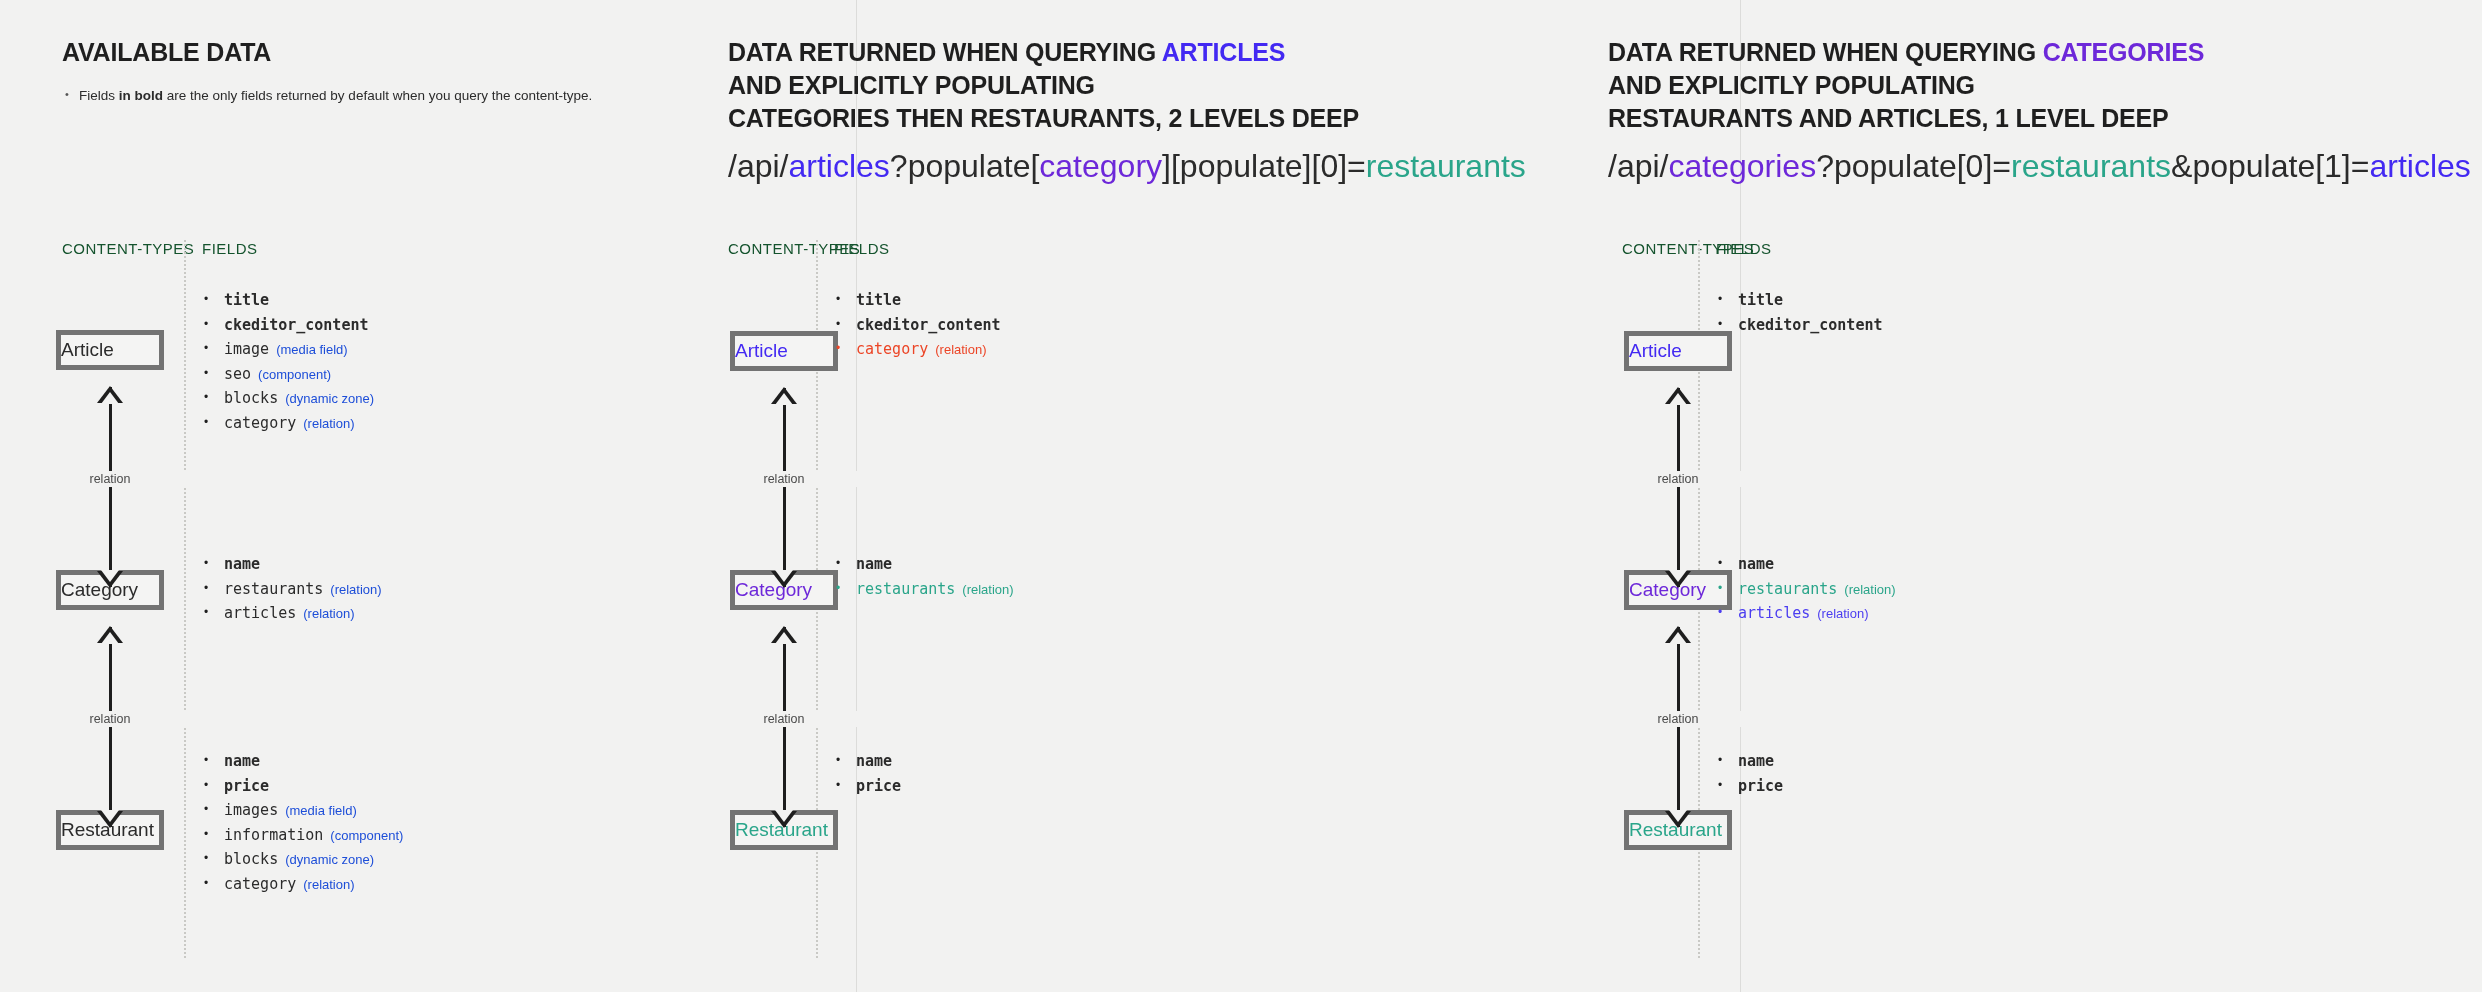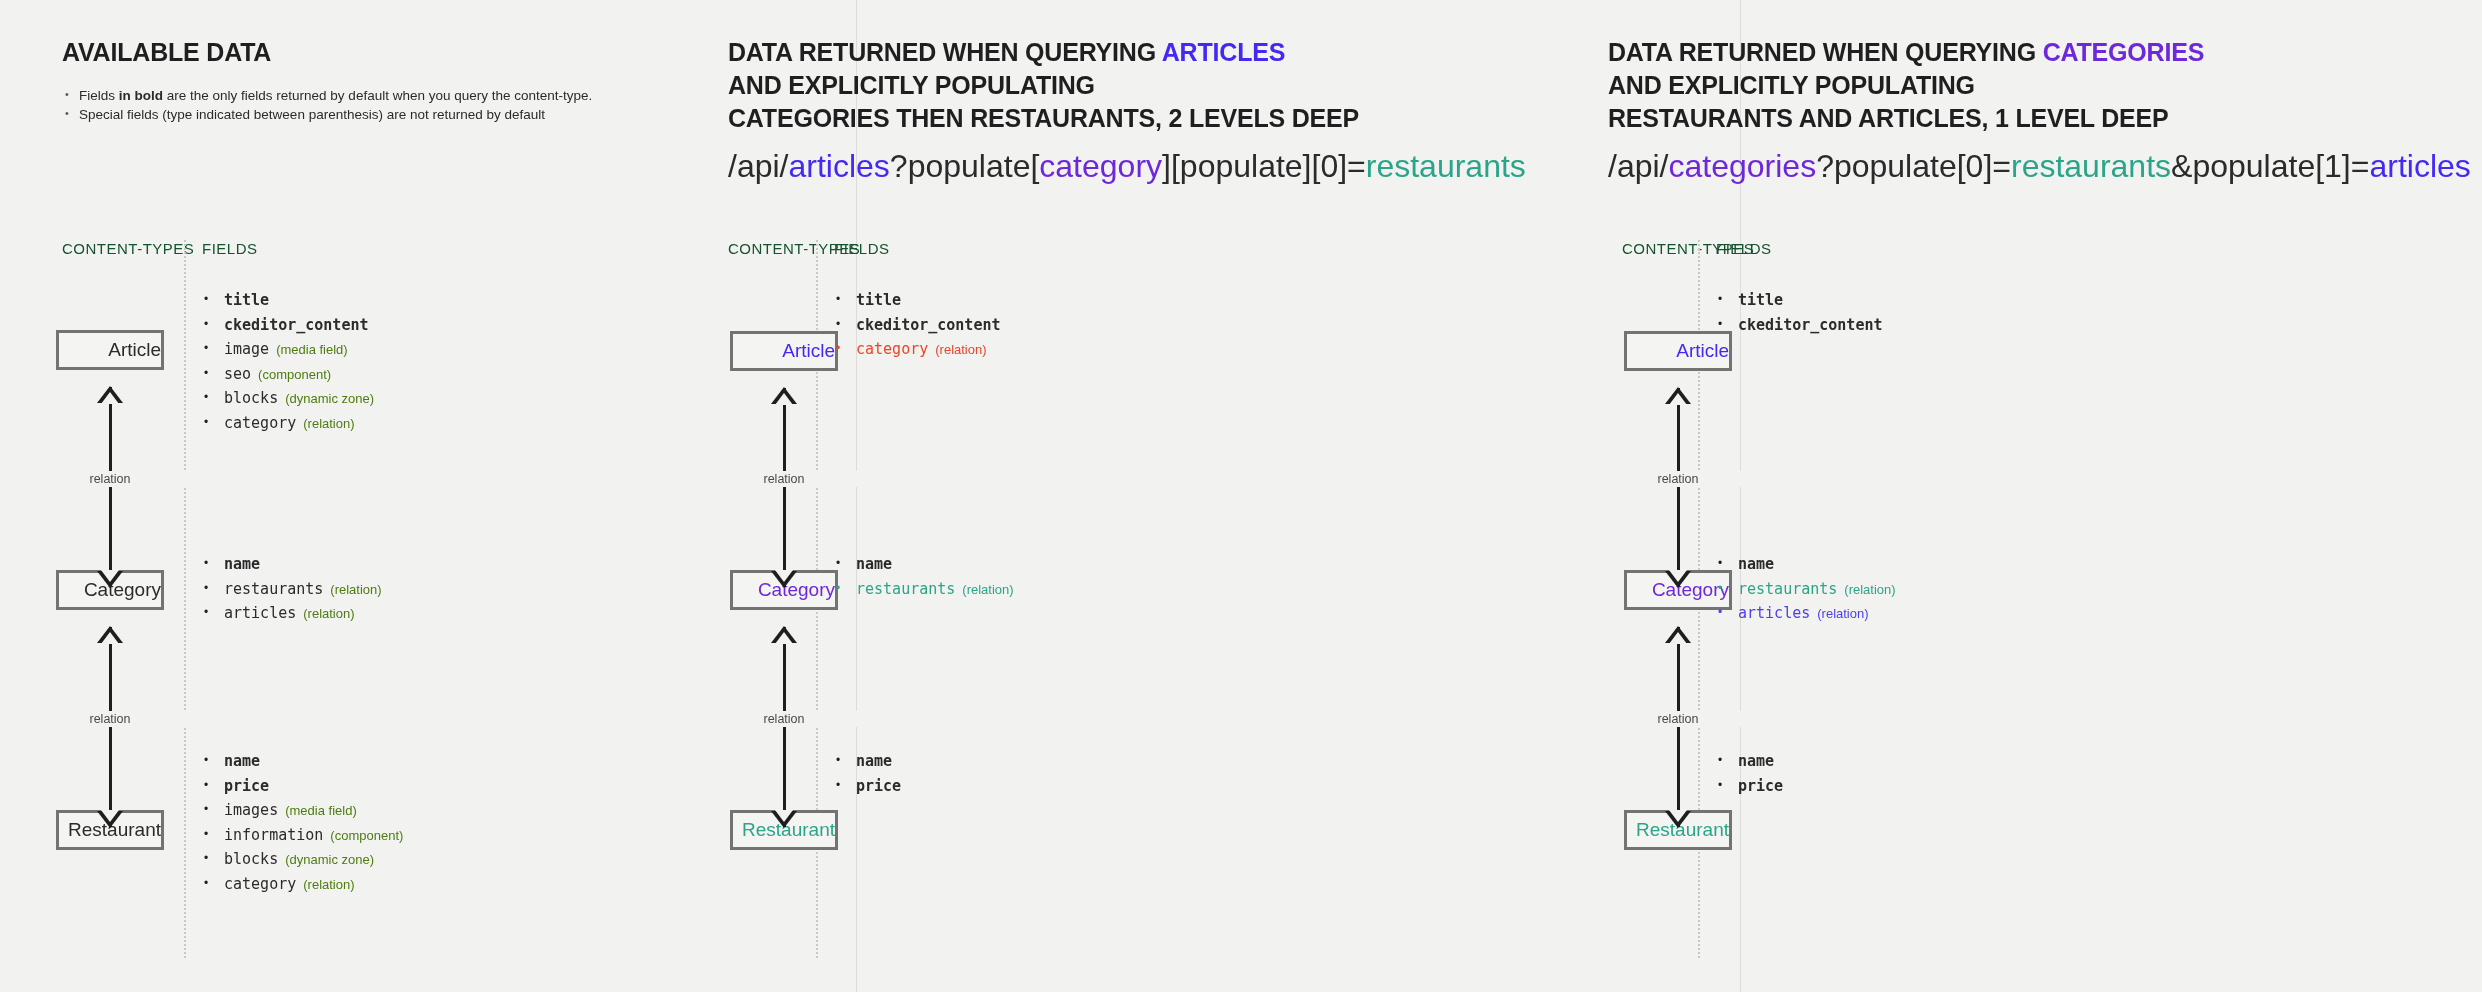--- a/index.html
+++ b/index.html
@@ -106,25 +106,25 @@
     width: 0;
     height: 718px;
     border-left: 2px dotted #c9c9c5;
   }
 
   .ct-box {
     position: absolute;
     width: 108px;
     height: 40px;
     box-sizing: border-box;
-    border: 3px solid #737373;
+    border: 5px solid #737373;
     background: #f4f4f3;
     display: flex;
     align-items: center;
-    justify-content: flex-end;
+    justify-content: flex-start;
     font-size: 19px;
     color: #2b2b2b;
     white-space: nowrap;
   }
 
   
   .connector {
     position: absolute;
     width: 108px;
     margin-top: 17px;
@@ -203,21 +203,21 @@
     top: -1px;
     font-size: 12px;
     font-family: "Liberation Sans", sans-serif;
   }
   .field-row .fname { font-family: "DejaVu Sans Mono", "Liberation Mono", monospace; }
   .field-row.bold .fname { font-weight: bold; }
   .field-row .ftype {
     font-family: "Liberation Sans", sans-serif;
     font-size: 13px;
     margin-left: 7px;
-    color: #4d7c0f;
+    color: #1d4ed8;
   }
 
   
   .field-row.c-red::before  { color: #ec4526; }
   .field-row.c-red .fname,
   .field-row.c-red .ftype   { color: #ec4526; }
   .field-row.c-teal::before { color: #2aa58a; }
   .field-row.c-teal .fname,
   .field-row.c-teal .ftype  { color: #2aa58a; }
   .field-row.c-blue::before { color: #4b3df0; }
@@ -231,21 +231,20 @@
 <div class="board">
 
   <div class="panel-divider" id="divider-1"></div>
   <div class="panel-divider" id="divider-2"></div>
 
   <div class="panel" id="panel-1">
     <div class="panel-heading" style="left:62px; top:36px;">AVAILABLE DATA</div>
 
     <div class="notes">
       <div class="note-item"><span>Fields </span><b>in bold</b><span> are the only fields returned by default when you query the content-type.</span></div>
-      <div class="note-item"><span>Special fields (type indicated between parenthesis) are not returned by default</span></div>
     </div>
 
     <div class="col-label" style="left:62px; top:240px;">CONTENT-TYPES</div>
     <div class="col-label" style="left:202px; top:240px;">FIELDS</div>
     <div class="dotted-divider" style="left:184px;"></div>
 
     <div class="ct-box" style="left:56px; top:330px;">
       <span>Article</span>
     </div>
     <div class="ct-box" style="left:56px; top:570px;">

